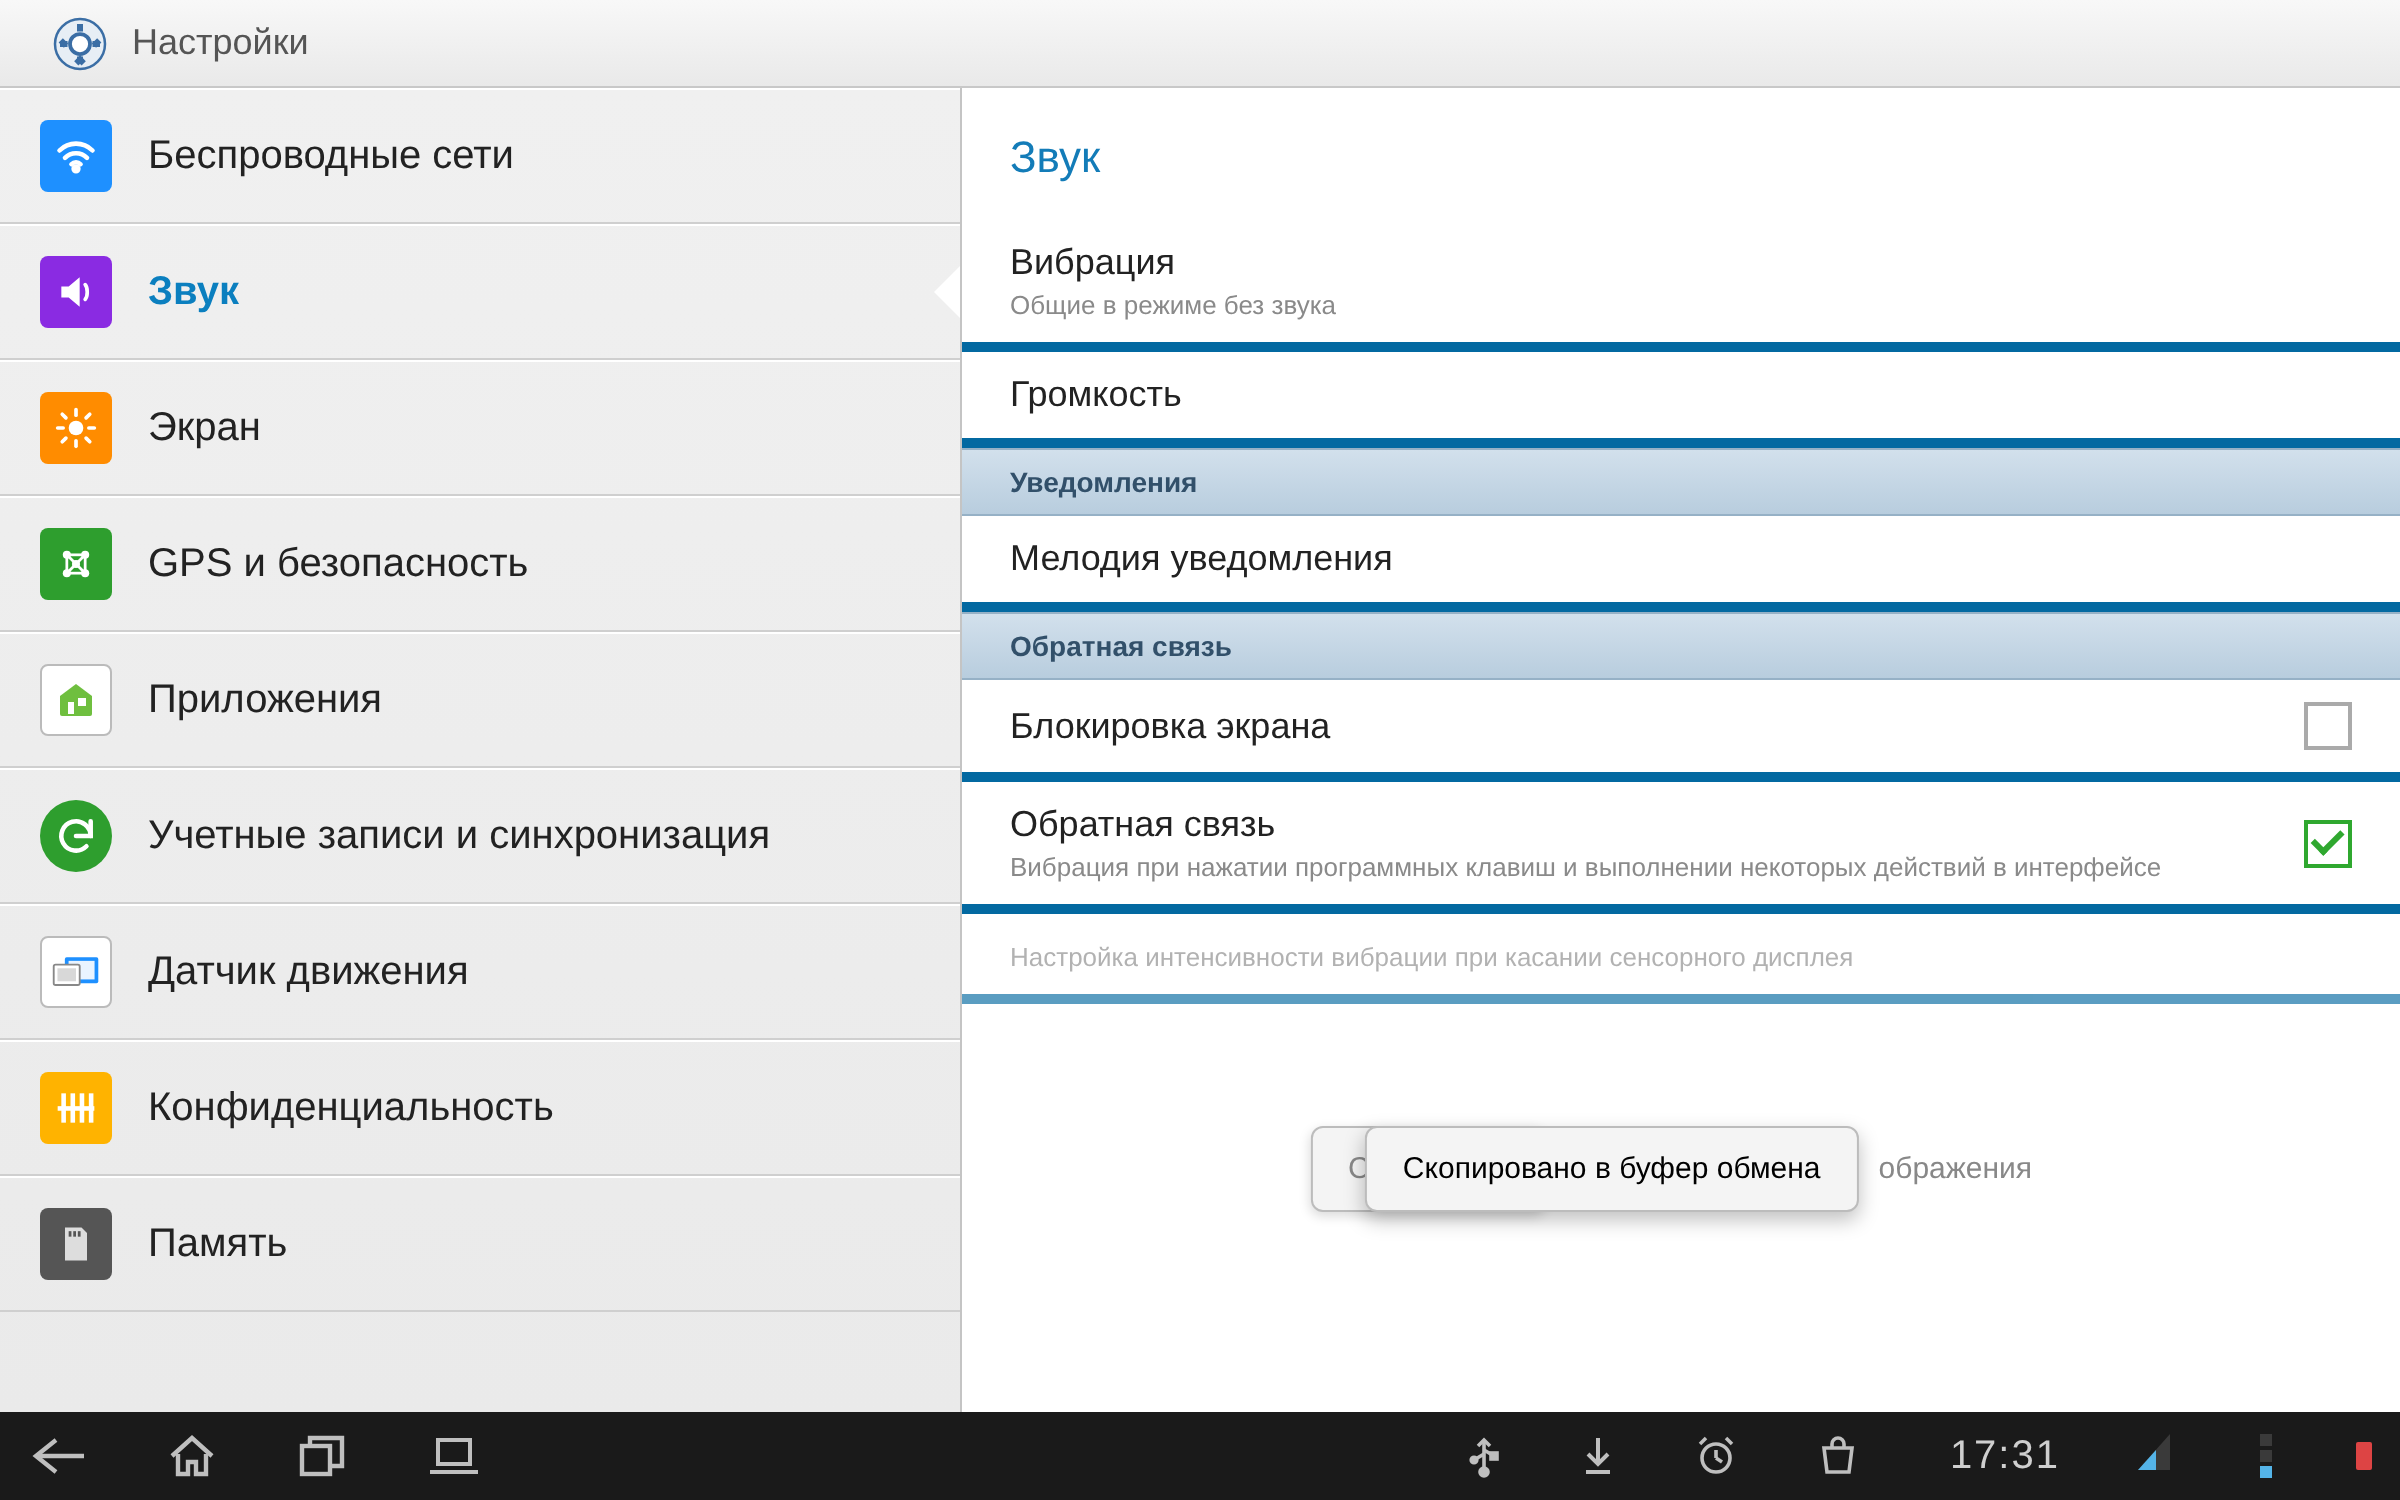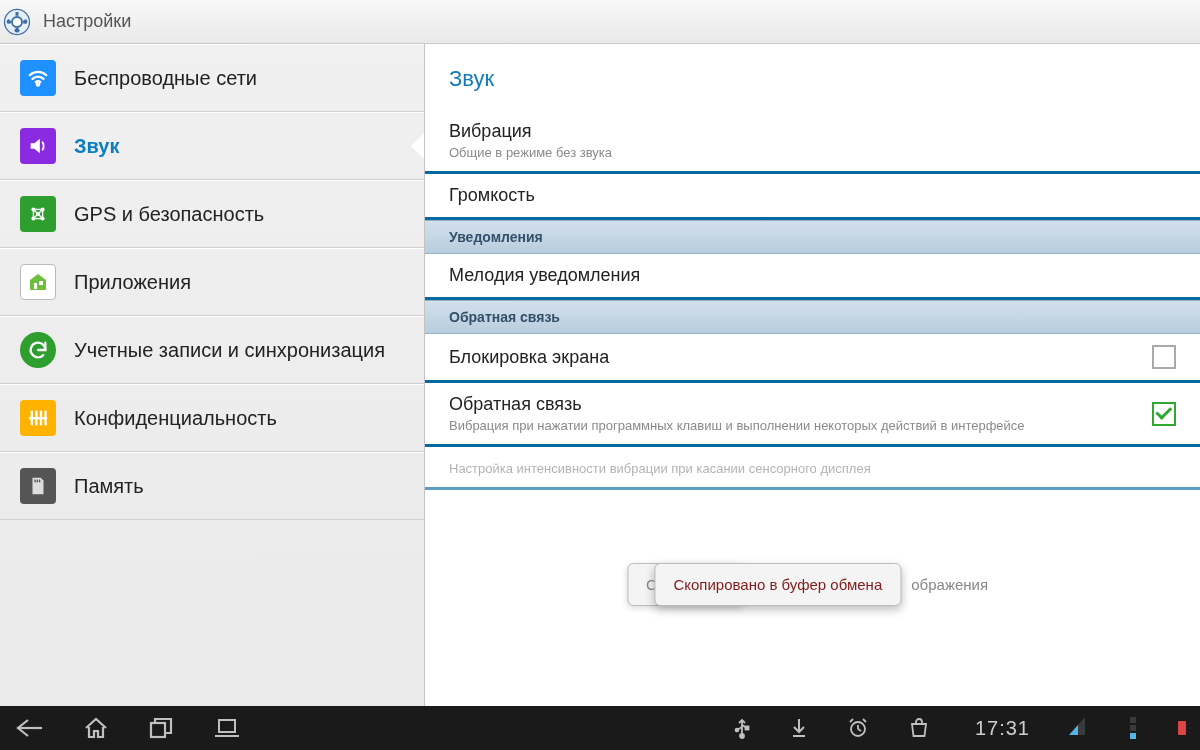--- a/index.html
+++ b/index.html
@@ -4,31 +4,31 @@
 <style>
   * { margin: 0; padding: 0; box-sizing: border-box; font-family: Arial, Helvetica, sans-serif; }
   html, body { width: 1200px; height: 750px; overflow: hidden; background: #000; }
 
   
   .header {
     height: 44px;
     background: linear-gradient(#f8f8f8, #e9e9e9);
     border-bottom: 1px solid #c8c8c8;
     display: flex; align-items: center;
-    padding: 0 1px;
+    padding: 0 24px;
   }
   .header .title { font-size: 18px; color: #555; margin-left: 10px; }
   .gear-wrap { width:32px; height:32px; display:flex; align-items:center; justify-content:center; }
 
   
   .main { display: flex; height: 662px; background: #fff; }
 
   
   .sidebar {
-    width: 425px;
+    width: 481px;
     background: linear-gradient(#f0f0f0,#eaeaea);
     border-right: 1px solid #c4c4c4;
     overflow: hidden;
   }
   .side-item {
     height: 68px;
     display: flex; align-items: center;
     padding: 0 20px;
     border-top: 1px solid #fff;
     border-bottom: 1px solid #cfcfcf;
@@ -55,21 +55,21 @@
   .content { flex:1; background:#fff; overflow:hidden; position:relative; }
   .panel-title { font-size:22px; color:#137cb8; padding:22px 24px 18px; }
   .section-head {
     background: linear-gradient(#d2e0ec,#b8cdde);
     border-top:1px solid #96b1c6; border-bottom:1px solid #96b1c6;
     color:#32506a; font-weight:700; font-size:14px;
     padding:8px 24px;
   }
   .row {
     padding:11px 24px;
-    border-bottom:3px solid #0369a1;
+    border-bottom:5px solid #0369a1;
     display:flex; align-items:center; justify-content:space-between;
     cursor:pointer;
   }
   .row .txt { flex:1; }
   .row .lbl { font-size:18px; color:#222; }
   .row .sub { font-size:13px; color:#8a8a8a; margin-top:3px; }
   .checkbox {
     width:24px; height:24px; border:2px solid #aaa; background:#fff;
     display:flex; align-items:center; justify-content:center;
   }
@@ -80,21 +80,21 @@
     transform: rotate(-45deg) translate(1px,-2px);
   }
 
   
   .toast-wrap {
     position:absolute; left:50%; bottom:100px; transform:translateX(-50%);
     display:flex; gap:0;
   }
   .toast {
     background:#f4f4f4; border:1px solid #bcbcbc; border-radius:6px;
-    padding:12px 18px; font-size:15px; color:#7f1d1d;
+    padding:12px 18px; font-size:15px; color:#000000;
     box-shadow:0 2px 6px rgba(0,0,0,.15);
     white-space:nowrap;
   }
   .toast.front { position:relative; z-index:2; margin-left:-90px; box-shadow:0 4px 10px rgba(0,0,0,.25); }
   .toast.back { color:#888; }
   .toast-tail { color:#888; padding:12px 10px; font-size:15px; align-self:center; }
 
   
   .navbar {
     height:44px; background:#1a1a1a;
@@ -153,20 +153,38 @@
     <div class="side-item active">
       <span class="icon-box" style="background:#8a2be2">
         <svg width="22" height="22" viewBox="0 0 24 24" fill="#fff">
             <path d="M4 9v6h4l6 5V4L8 9H4z"></path>
             <path d="M17 8c1.5 1.5 1.5 6.5 0 8" fill="none" stroke="#fff" stroke-width="2" stroke-linecap="round"></path>
           </svg>
       </span>
       <span>Звук</span>
     </div>
 
+    <div class="side-item">
+      <span class="icon-box" style="background:#ff8c00">
+        <svg width="22" height="22" viewBox="0 0 24 24" fill="#fff">
+            <circle cx="12" cy="12" r="4"></circle>
+            <g stroke="#fff" stroke-width="2" stroke-linecap="round">
+              <line x1="12" y1="2" x2="12" y2="5"></line>
+              <line x1="12" y1="19" x2="12" y2="22"></line>
+              <line x1="2" y1="12" x2="5" y2="12"></line>
+              <line x1="19" y1="12" x2="22" y2="12"></line>
+              <line x1="4.5" y1="4.5" x2="6.5" y2="6.5"></line>
+              <line x1="17.5" y1="17.5" x2="19.5" y2="19.5"></line>
+              <line x1="4.5" y1="19.5" x2="6.5" y2="17.5"></line>
+              <line x1="17.5" y1="6.5" x2="19.5" y2="4.5"></line>
+            </g>
+          </svg>
+      </span>
+      <span>Экран</span>
+    </div>
 
 
     <div class="side-item">
       <span class="icon-box" style="background:#2e9e2e">
         <svg width="22" height="22" viewBox="0 0 24 24">
             <g fill="#fff">
               <circle cx="7" cy="7" r="2.2"></circle>
               <circle cx="17" cy="7" r="2.2"></circle>
               <circle cx="7" cy="17" r="2.2"></circle>
               <circle cx="17" cy="17" r="2.2"></circle>
@@ -199,20 +217,31 @@
     <div class="side-item">
       <span class="icon-box" style="background:#2e9e2e;border-radius:50%">
         <svg width="22" height="22" viewBox="0 0 24 24" fill="none" stroke="#fff" stroke-width="2.5" stroke-linecap="round">
             <path d="M20 12a8 8 0 10-2.3 5.6"></path>
             <polyline points="20 4 20 12 12 12" fill="none"></polyline>
           </svg>
       </span>
       <span>Учетные записи и синхронизация</span>
     </div>
 
+    <div class="side-item">
+      <span class="icon-box" style="background:#fff;border:1px solid #bbb">
+        <svg width="26" height="22" viewBox="0 0 28 20">
+            <rect x="8" y="2" width="18" height="14" rx="1" fill="#1e90ff"></rect>
+            <rect x="10" y="4" width="14" height="10" fill="#eaf4ff"></rect>
+            <rect x="2" y="6" width="14" height="11" rx="1" fill="#fff" stroke="#888"></rect>
+            <rect x="4" y="8" width="10" height="7" fill="#d8d8d8"></rect>
+          </svg>
+      </span>
+      <span>Датчик движения</span>
+    </div>
 
     <div class="side-item">
       <span class="icon-box" style="background:#ffb300">
         <svg width="22" height="22" viewBox="0 0 24 24" fill="#fff">
             <rect x="4" y="4" width="2.5" height="16"></rect>
             <rect x="9" y="4" width="2.5" height="16"></rect>
             <rect x="14" y="4" width="2.5" height="16"></rect>
             <rect x="19" y="4" width="2.5" height="16"></rect>
             <rect x="2" y="11" width="20" height="2.5"></rect>
           </svg>

